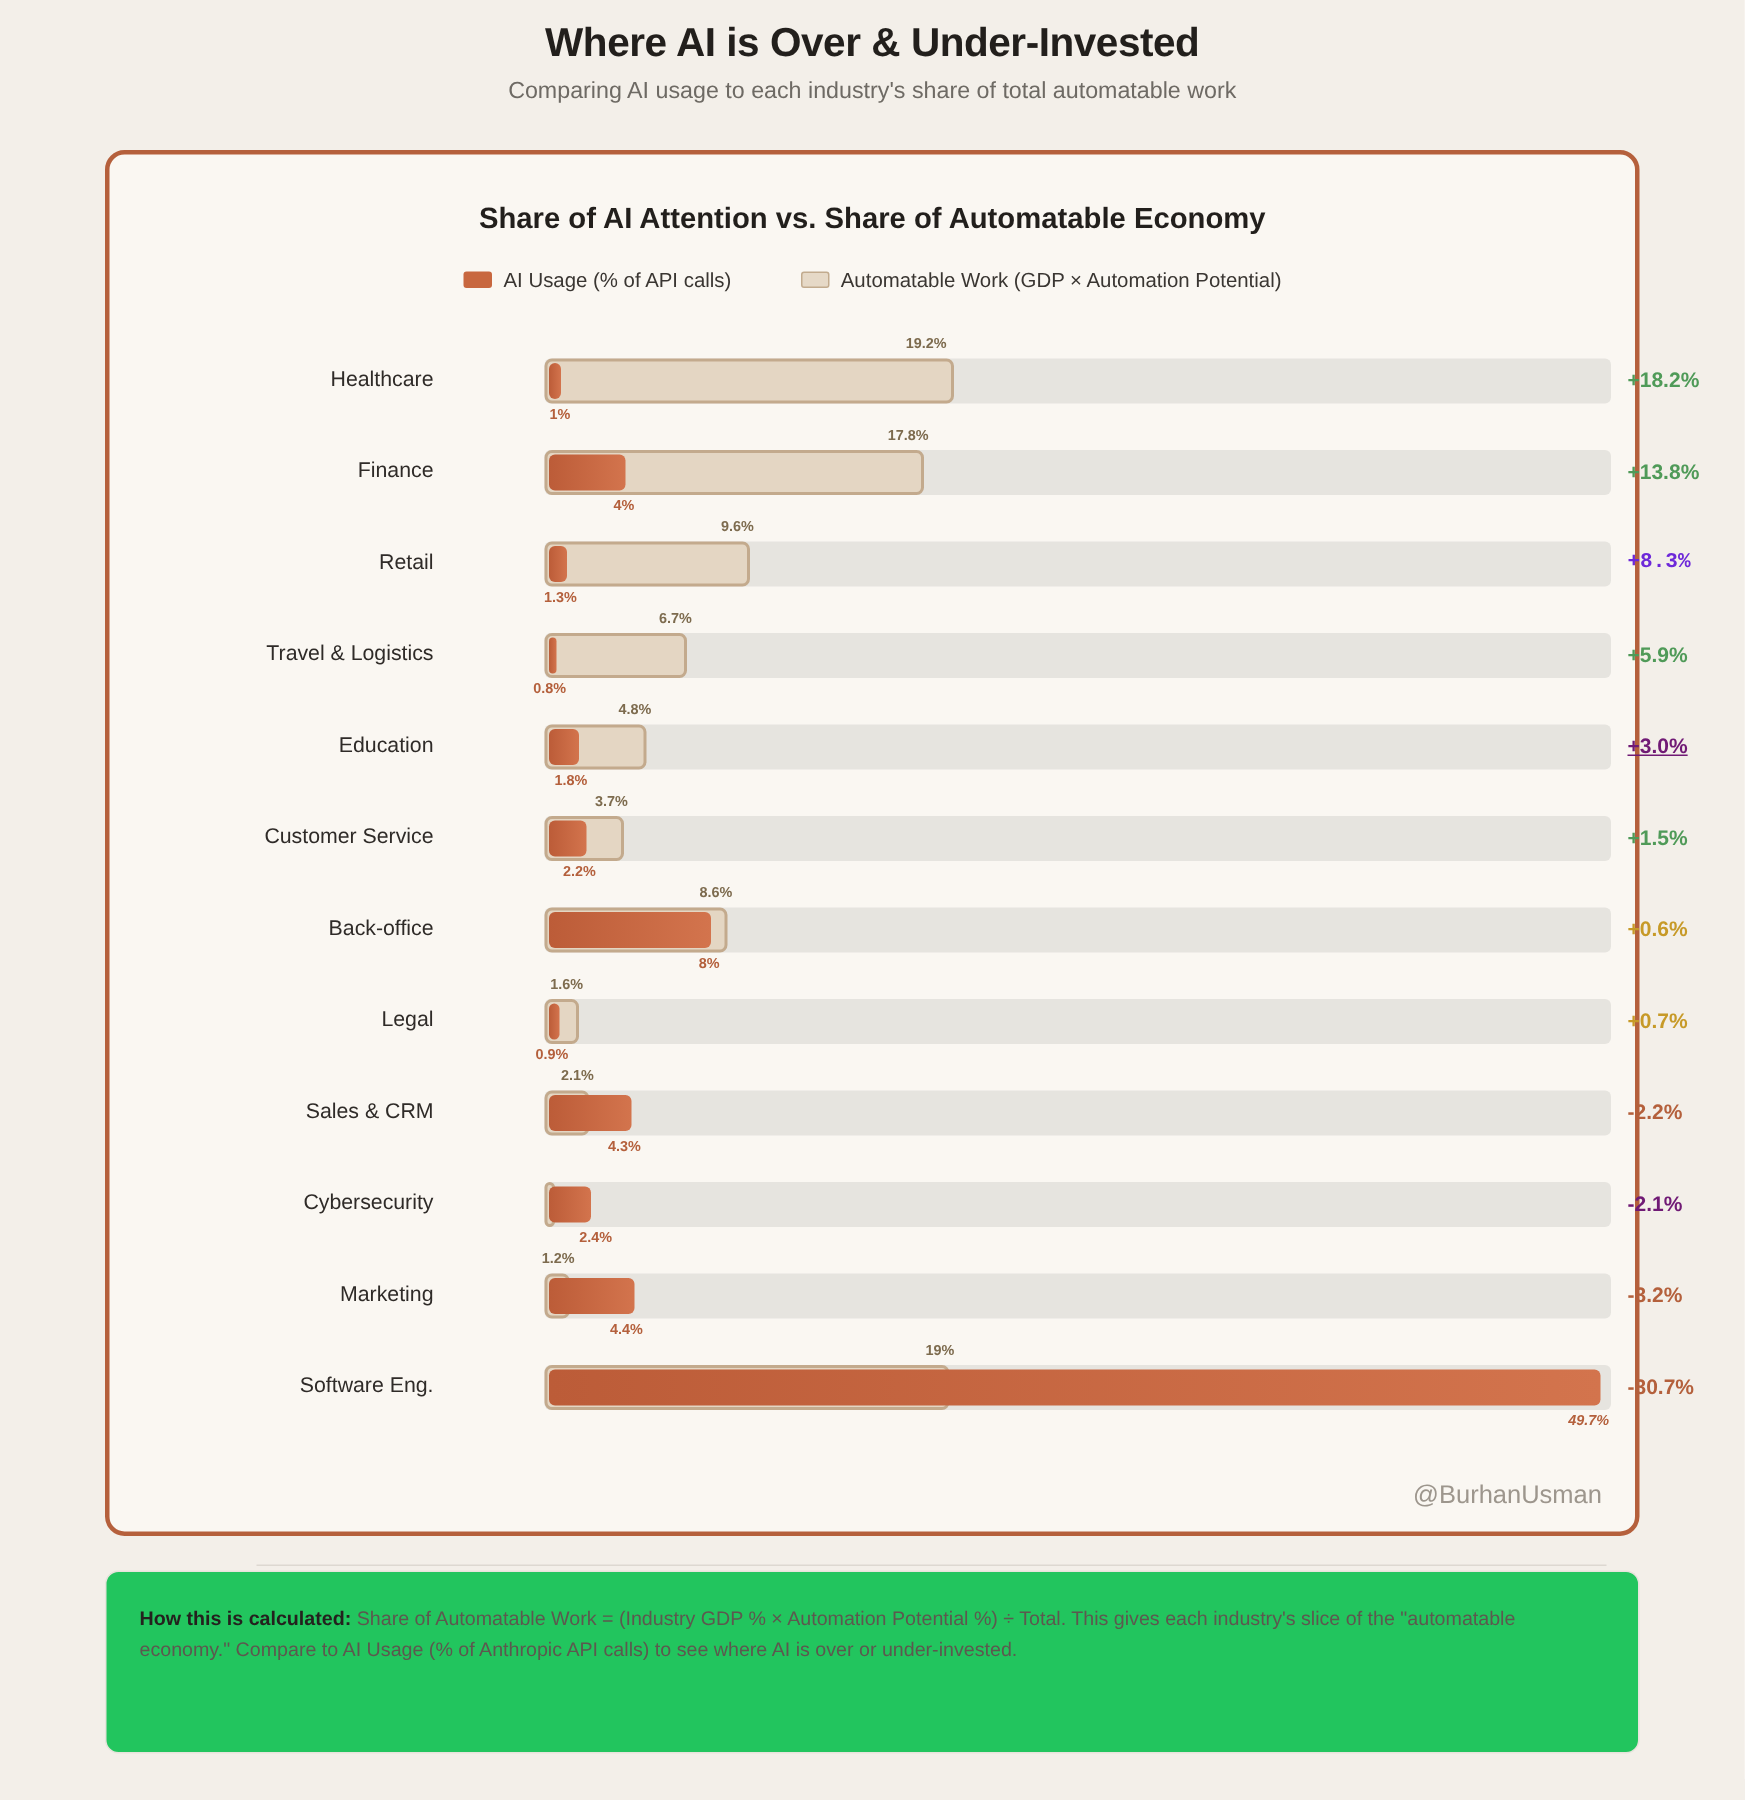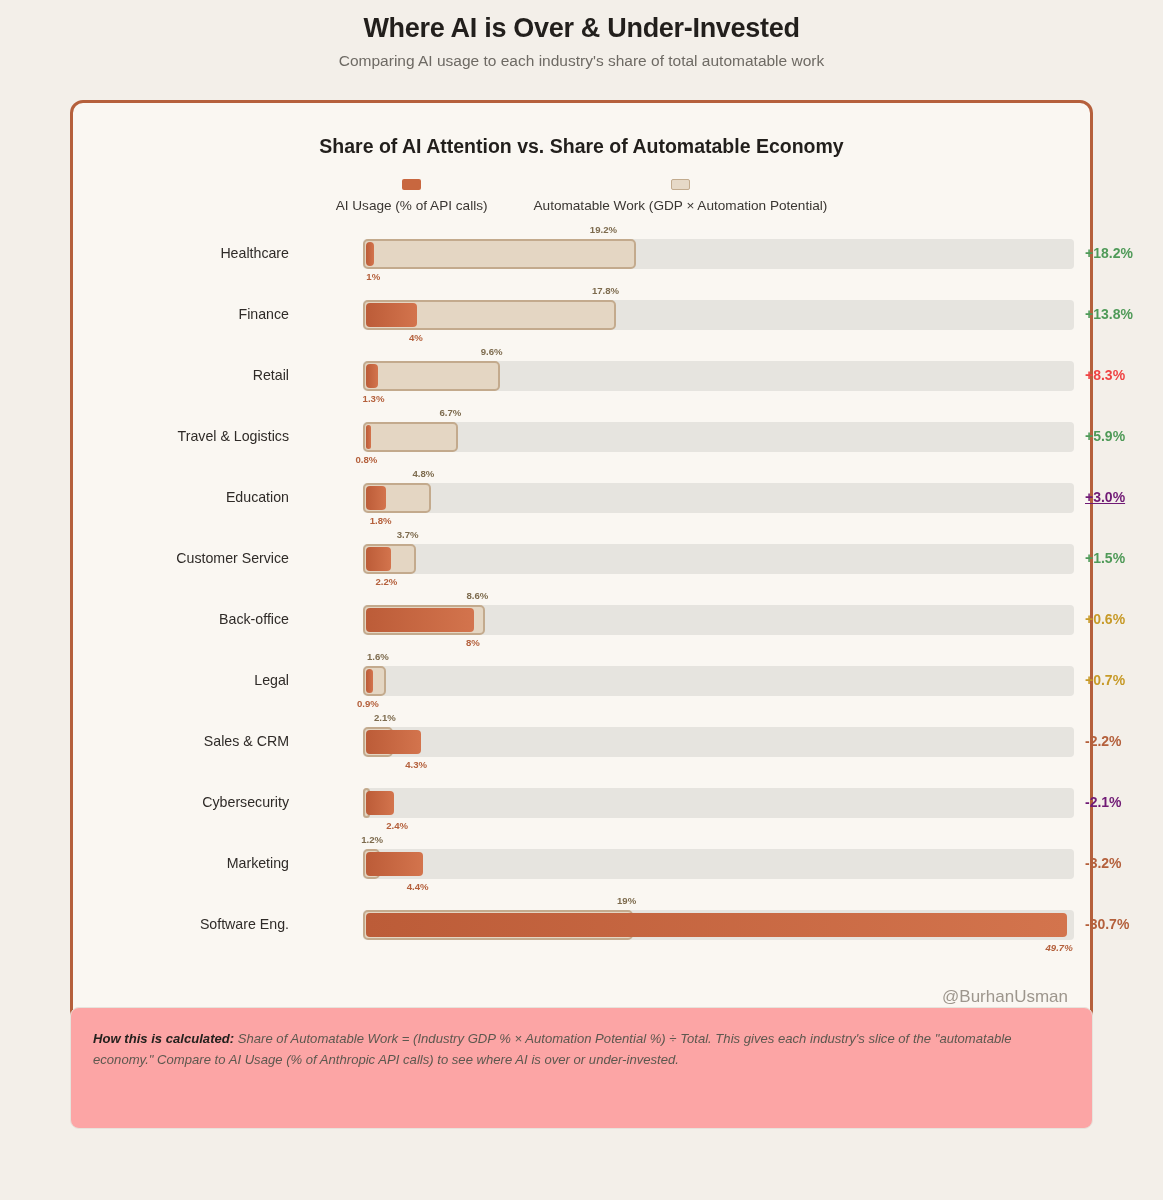--- a/index.html
+++ b/index.html
@@ -53,21 +53,21 @@
 
   .legend {
     margin-top: 21px;
     display: flex;
     justify-content: center;
     align-items: center;
     gap: 46px;
     font-size: 13.6px;
     color: #3a3632;
   }
-  .legend-item { display: flex; align-items: center; gap: 8px; flex-direction: column; }
+  .legend-item { display: flex; align-items: center; gap: 8px; }
   .sw { width: 19px; height: 11px; border-radius: 2px; }
   .sw.usage { background: #c8673f; }
   .sw.auto { background: #e6d9c7; border: 1px solid #c2ab8e; }
 
   
   .plot {
     position: absolute;
     left: 0; top: 104px;
     width: 100%;
     height: 740px;
@@ -179,28 +179,27 @@
     right: 22px;
     bottom: 14px;
     font-size: 17px;
     color: #9d968d;
   }
 
   
   .note {
     position: absolute;
     left: 70px;
-    top: 1007px;
+    top: 1047px;
     width: 1023px;
     height: 122px;
-    background: #fca5a5;
+    background: #22c55e;
     border: 1px solid #e7e3dc;
     border-radius: 9px;
     padding: 20px 22px;
-    font-style: italic;
   }
   .note p {
     font-size: 13.1px;
     line-height: 21px;
     color: #5d584f;
   }
   .note b { color: #24211e; }
   .note .sources { margin-top: 18px; }
 </style>
 </head>
@@ -227,41 +226,41 @@
         <span>Automatable Work (GDP × Automation Potential)</span>
       </div>
     </div>
 
     <div class="plot" id="plot">
         <div class="row" style="top: 26px;">
           <div class="row-label">Healthcare</div>
           <div class="track"></div>
           <div class="bar-auto" style="width: 273.024px;"></div>
           <div class="bar-usage" style="width: 8.22px;"></div>
-          <div class="lbl-auto" style="left: 544px; text-align: right;">19.2%</div>
+          <div class="lbl-auto" style="left: 558px; text-align: right;">19.2%</div>
           <div class="lbl-usage" style="left: 307.22px;">1%</div>
           <div class="delta" style="color: rgb(79, 154, 88);">+18.2%</div>
         </div>
         <div class="row" style="top: 87px;">
           <div class="row-label">Finance</div>
           <div class="track"></div>
           <div class="bar-auto" style="width: 253.116px;"></div>
           <div class="bar-usage" style="width: 50.88px;"></div>
           <div class="lbl-auto" style="left: 546.116px;">17.8%</div>
           <div class="lbl-usage" style="left: 349.88px;">4%</div>
           <div class="delta" style="color: rgb(79, 154, 88);">+13.8%</div>
         </div>
         <div class="row" style="top: 148px;">
           <div class="row-label">Retail</div>
           <div class="track"></div>
           <div class="bar-auto" style="width: 136.512px;"></div>
           <div class="bar-usage" style="width: 12.486px;"></div>
           <div class="lbl-auto" style="left: 429.512px;">9.6%</div>
           <div class="lbl-usage" style="left: 311.486px;">1.3%</div>
-          <div class="delta" style="color: #ef4444;">+8.3%</div>
+          <div class="delta" style="color: #6d28d9; font-family: Liberation Mono, monospace;">+8.3%</div>
         </div>
         <div class="row" style="top: 209px;">
           <div class="row-label">Travel &amp; Logistics</div>
           <div class="track"></div>
           <div class="bar-auto" style="width: 95.274px;"></div>
           <div class="bar-usage" style="width: 5.376px;"></div>
           <div class="lbl-auto" style="left: 388.274px;">6.7%</div>
           <div class="lbl-usage" style="left: 304.376px; padding-left: 24px;">0.8%</div>
           <div class="delta" style="color: rgb(79, 154, 88);">+5.9%</div>
         </div>

